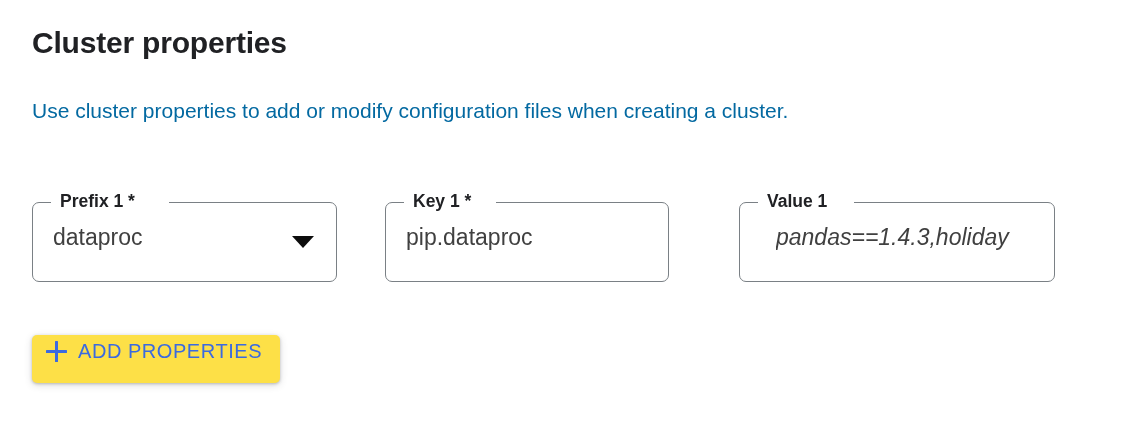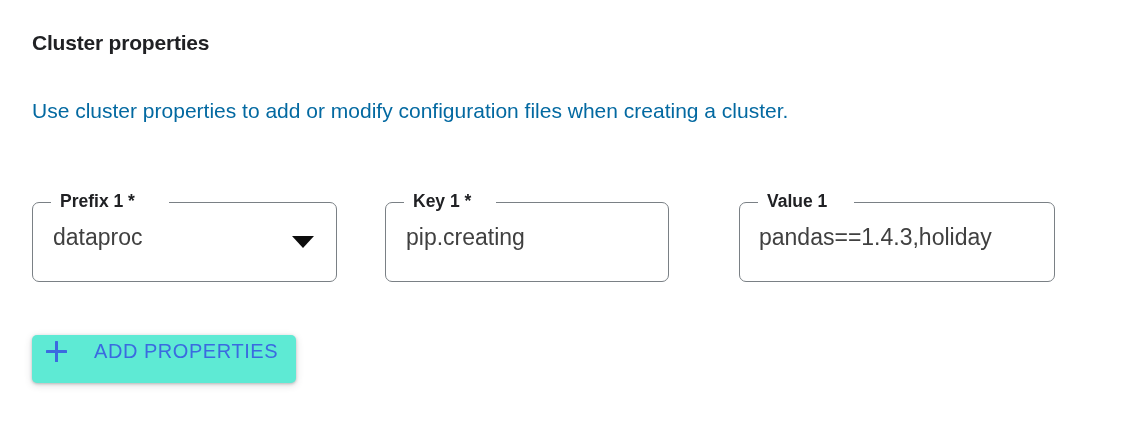--- a/index.html
+++ b/index.html
@@ -20,21 +20,21 @@
     width: 1122px;
     height: 432px;
     box-sizing: border-box;
   }
 
   
   .page-title {
     position: absolute;
     left: 32px;
     top: 22px;
-    font-size: 21px;
+    font-size: 30px;
     line-height: 42px;
     font-weight: 700;
     letter-spacing: -0.2px;
     color: #202124;
     white-space: nowrap;
   }
 
   .page-description {
     position: absolute;
     left: 32px;
@@ -110,23 +110,24 @@
     left: 20px;
     top: 19px;
     font-size: 23px;
     line-height: 30px;
     font-weight: 400;
     color: #404040;
     white-space: nowrap;
   }
 
   .field.f3 .field-value {
-    left: 19px;
+    left: 36px;
     width: 300px;
     overflow: hidden;
+    font-style: italic;
   }
 
   
   .select-arrow {
     position: absolute;
     right: 22px;
     top: 33px;
     width: 0;
     height: 0;
     border-left: 11px solid transparent;
@@ -137,22 +138,22 @@
 
   
   .add-button {
     position: absolute;
     left: 32px;
     top: 335px;
     height: 48px;
     padding: 0 18px 16px 14px;
     display: flex;
     align-items: center;
-    gap: 27px;
-    background: #5eead4;
+    gap: 11px;
+    background: #fde047;
     border: none;
     border-radius: 5px;
     box-shadow: 0 1px 3px rgba(60,64,67,0.30), 0 2px 7px 1px rgba(60,64,67,0.13);
     cursor: pointer;
     font-family: "Liberation Sans", sans-serif;
   }
 
   .plus-icon {
     position: relative;
     width: 21px;
@@ -199,21 +200,21 @@
       <div class="field-value-wrap">
         <span class="field-value">dataproc</span>
       </div>
       <span class="select-arrow"></span>
     </div>
 
     <div class="field f2">
       <span class="notch"></span>
       <span class="field-label">Key 1 *</span>
       <div class="field-value-wrap">
-        <span class="field-value">pip.creating</span>
+        <span class="field-value">pip.dataproc</span>
       </div>
     </div>
 
     <div class="field f3">
       <span class="notch"></span>
       <span class="field-label">Value 1</span>
       <div class="field-value-wrap">
         <span class="field-value">pandas==1.4.3,holiday</span>
       </div>
     </div>

